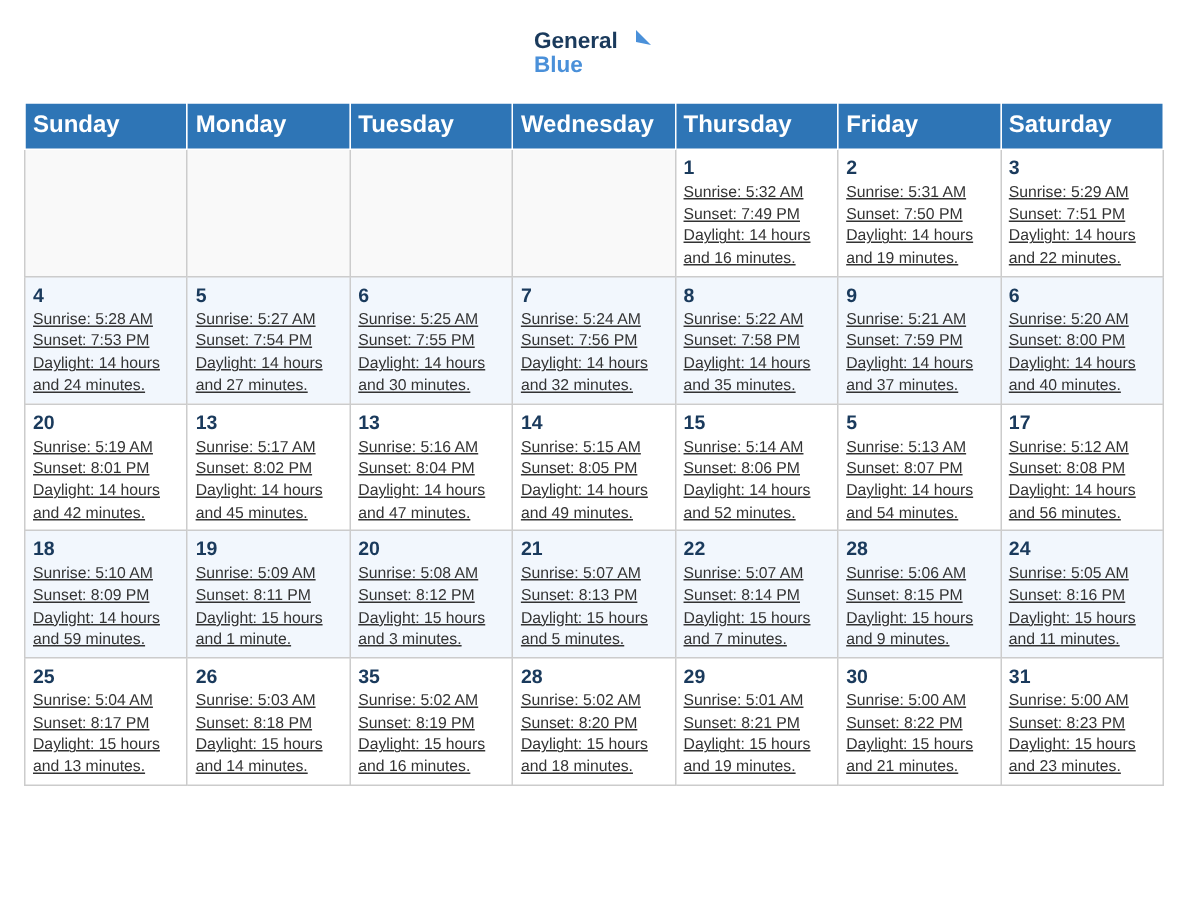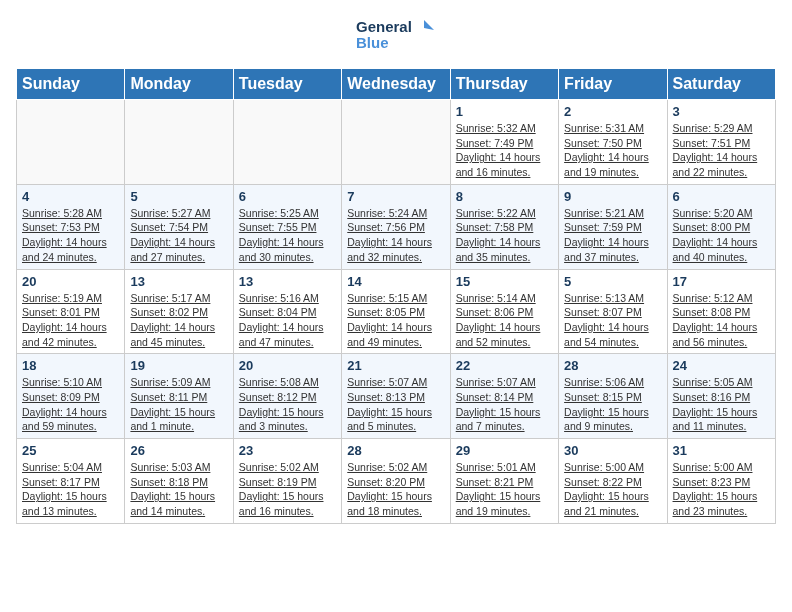--- a/index.html
+++ b/index.html
@@ -216,21 +216,21 @@
       <tr>
         <td>
           <span class="day-num">25</span>
           <div class="day-info">Sunrise: 5:04 AM<br>Sunset: 8:17 PM<br>Daylight: 15 hours<br>and 13 minutes.</div>
         </td>
         <td>
           <span class="day-num">26</span>
           <div class="day-info">Sunrise: 5:03 AM<br>Sunset: 8:18 PM<br>Daylight: 15 hours<br>and 14 minutes.</div>
         </td>
         <td>
-          <span class="day-num">23</span>
+          <span class="day-num">35</span>
           <div class="day-info">Sunrise: 5:02 AM<br>Sunset: 8:19 PM<br>Daylight: 15 hours<br>and 16 minutes.</div>
         </td>
         <td>
           <span class="day-num">28</span>
           <div class="day-info">Sunrise: 5:02 AM<br>Sunset: 8:20 PM<br>Daylight: 15 hours<br>and 18 minutes.</div>
         </td>
         <td>
           <span class="day-num">29</span>
           <div class="day-info">Sunrise: 5:01 AM<br>Sunset: 8:21 PM<br>Daylight: 15 hours<br>and 19 minutes.</div>
         </td>

